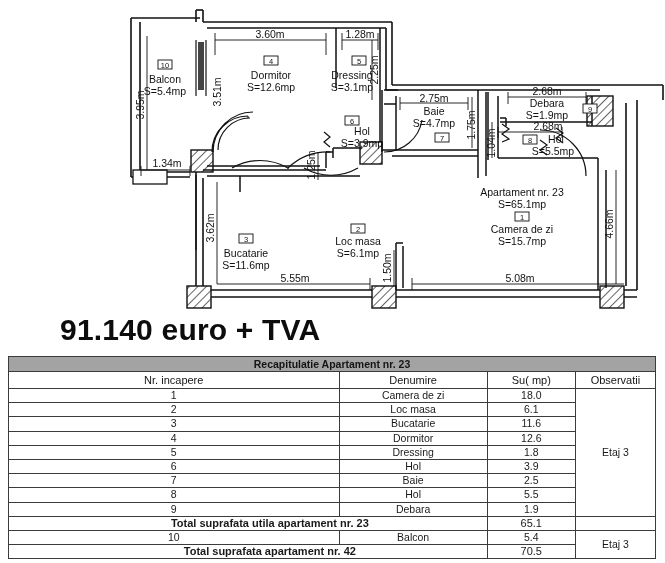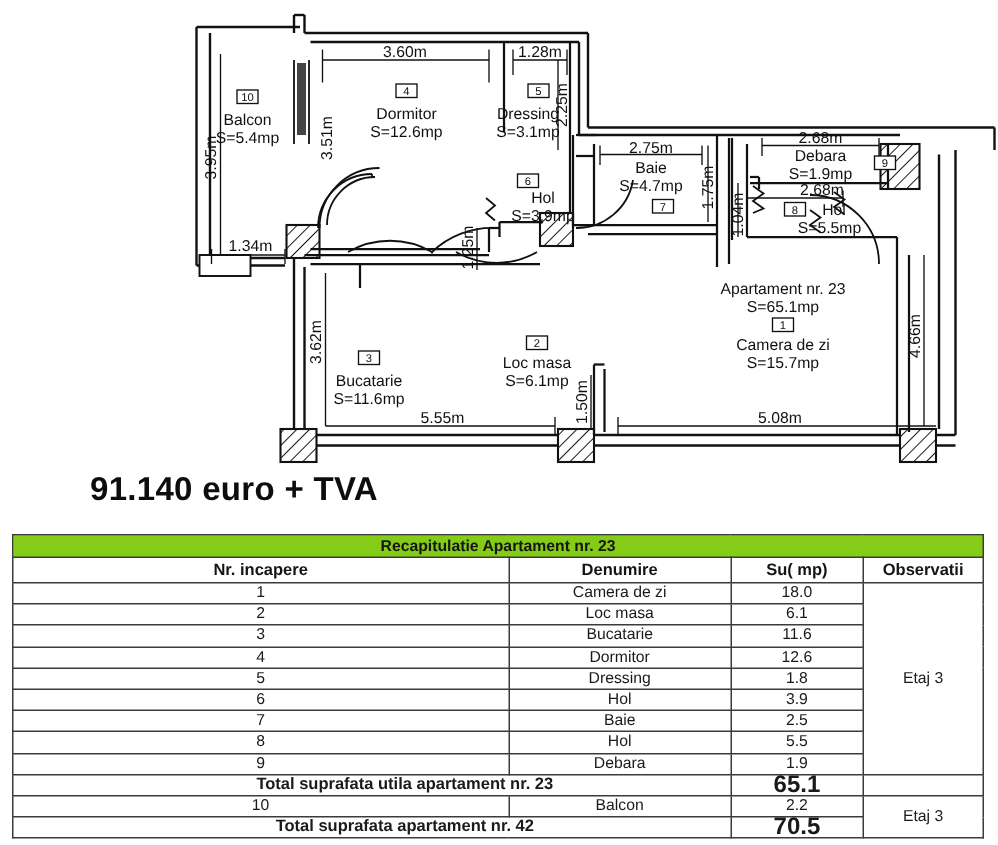--- a/index.html
+++ b/index.html
@@ -7,46 +7,46 @@
     width:665px;height:563px;position:relative;overflow:hidden;
     font-family:"Liberation Sans","DejaVu Sans",sans-serif;
     color:#111;
   }
   #plan-wrap{position:absolute;left:0;top:0;width:537px;height:345px;}
   #plan-svg{display:block;}
 
   
   #price{
     position:absolute;left:60px;top:313px;
-    font-size:22px;font-weight:bold;letter-spacing:0.2px;
+    font-size:30px;font-weight:bold;letter-spacing:0.2px;
     color:#0d0d0d;white-space:nowrap;
     font-family:"Liberation Sans","DejaVu Sans",sans-serif;
   }
 
   
   #tbl-wrap{position:absolute;left:8px;top:356px;width:648px;}
   table{
     border-collapse:collapse;width:648px;
     font-size:10.5px;color:#1a1a1a;
     table-layout:fixed;
   }
   table, th, td{border:1px solid #3b3b3b;}
   th,td{padding:0;margin:0;text-align:center;vertical-align:middle;height:13.2px;line-height:13.2px;}
   .c1{width:330px;}
   .c2{width:148px;}
   .c3{width:88px;}
   .c4{width:80px;}
   .titlebar{
-    background:#84cc16;
+    background:#a3a3a3;
     height:14px;line-height:14px;
     font-size:10.5px;font-weight:bold;color:#151515;
     border:1px solid #3b3b3b;
   }
-  .hdr{font-size:11px;height:16px;line-height:16px;font-weight:bold;color:#141414;text-align:center;}
-  .tot{font-weight:bold;font-size:16px;}
+  .hdr{font-size:11px;height:16px;line-height:16px;font-weight:normal;color:#141414;text-align:center;}
+  .tot{font-weight:normal;font-size:11px;}
   .totlbl{font-weight:bold;font-size:11px;padding-left:44px;}
 </style>
 </head>
 <body>
 
 <div id="plan-wrap">
 <svg id="plan-svg" width="665" height="345" viewBox="0 0 665 345">
   <defs>
     <pattern id="hatch" width="6" height="6" patternTransform="rotate(45)" patternUnits="userSpaceOnUse">
       <rect width="6" height="6" fill="#fff"></rect>
@@ -346,21 +346,21 @@
 
       <tr>
         <td class="totlbl" colspan="2">Total suprafata utila apartament nr. 23</td>
         <td class="tot">65.1</td>
         <td></td>
       </tr>
 
       <tr>
         <td>10</td>
         <td>Balcon</td>
-        <td>2.2</td>
+        <td>5.4</td>
         <td rowspan="2">Etaj 3</td>
       </tr>
 
       <tr>
         <td class="totlbl" colspan="2">Total suprafata apartament nr. 42</td>
         <td class="tot">70.5</td>
       </tr>
     </tbody>
   </table>
 </div>

